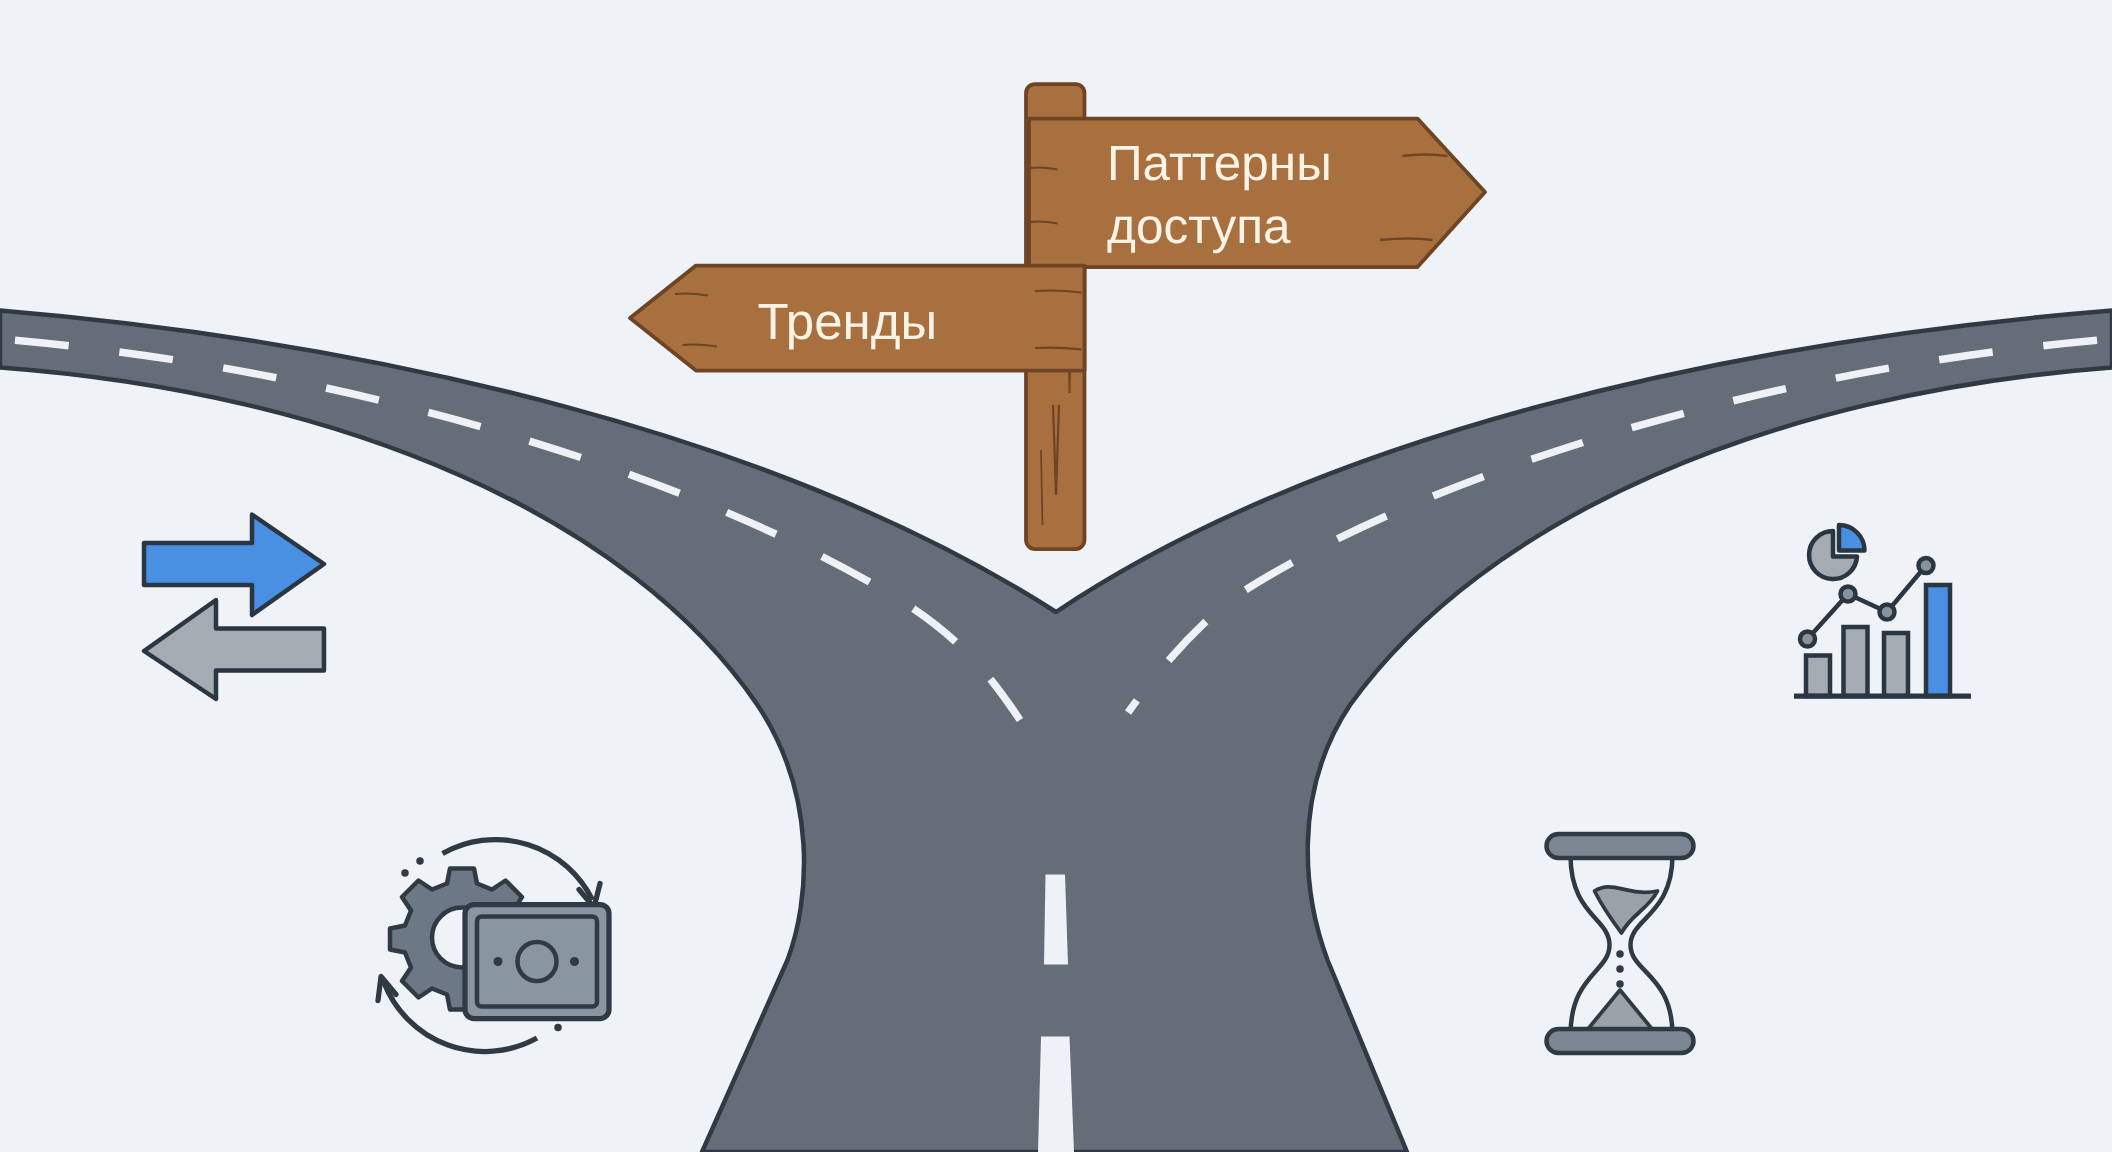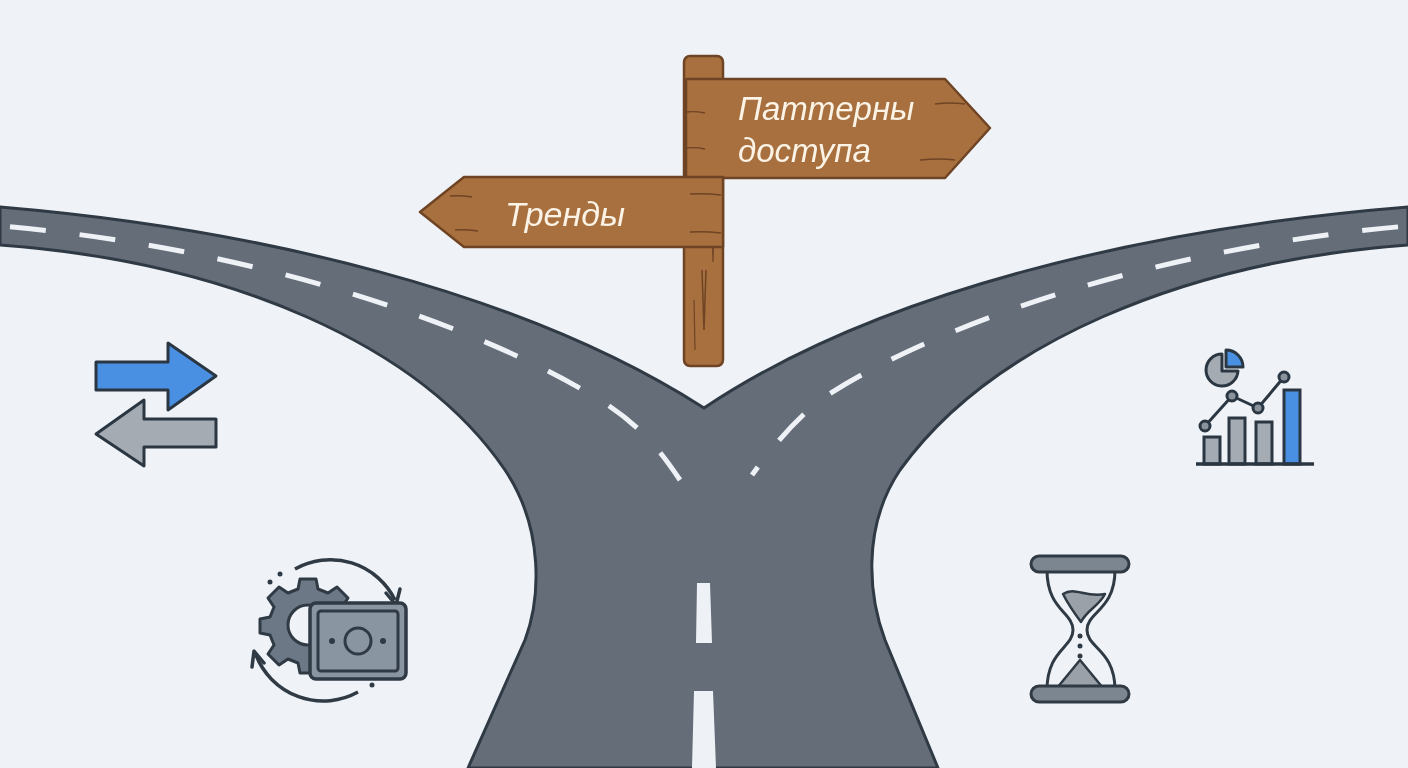--- a/index.html
+++ b/index.html
@@ -9,21 +9,20 @@
       height: 768px;
       overflow: hidden;
       background: #eff3f8;
       font-family: "Liberation Sans", "DejaVu Sans", sans-serif;
     }
     #scene {
       position: absolute;
       left: 0; top: 0;
       width: 1371px;
       height: 768px;
-      font-style: italic;
     }
     .sign-text {
       font-family: "Liberation Sans", "DejaVu Sans", sans-serif;
       fill: #fbf3e6;
       font-weight: 500;
     }
     .layer { position: absolute; left: 0; top: 0; }
   </style>
 </head>
 <body>

